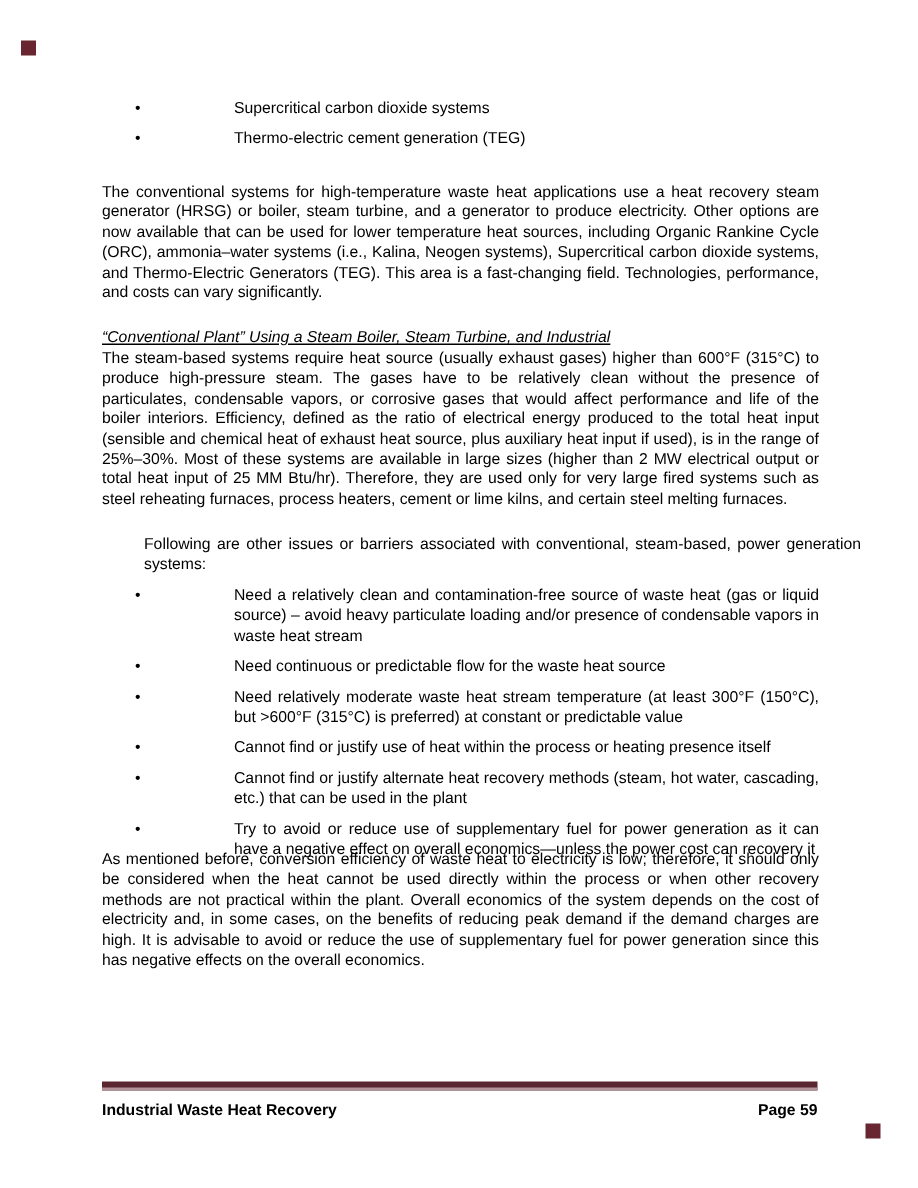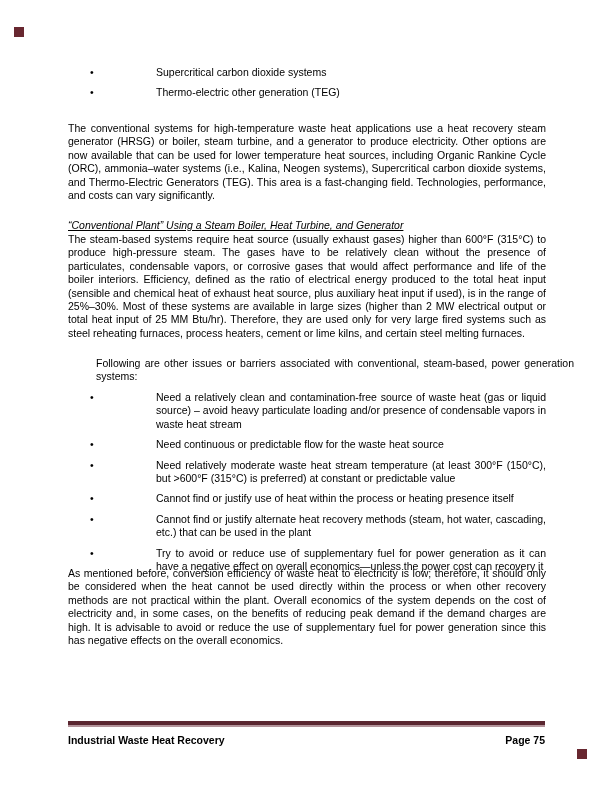--- a/index.html
+++ b/index.html
@@ -80,27 +80,27 @@
 
   <div class="corner-mark tl"></div>
 
   <ul class="doc-list block" style="top:66px;">
     <li>
       <span class="bullet-marker">•</span>
       <span class="bullet-text">Supercritical carbon dioxide systems</span>
     </li>
     <li>
       <span class="bullet-marker">•</span>
-      <span class="bullet-text">Thermo-electric other generation (TEG)</span>
+      <span class="bullet-text">Thermo-electric cement generation (TEG)</span>
     </li>
   </ul>
 
   <div class="block para" style="top:122px;">The conventional systems for high-temperature waste heat applications use a heat recovery steam generator (HRSG) or boiler, steam turbine, and a generator to produce electricity.  Other options are now available that can be used for lower temperature heat sources, including Organic Rankine Cycle (ORC), ammonia–water systems (i.e., Kalina, Neogen systems), Supercritical carbon dioxide systems, and Thermo-Electric Generators (TEG). This area is a fast-changing field. Technologies, performance, and costs can vary significantly.</div>
 
-  <div class="block doc-heading" style="top:219px;">“Conventional Plant” Using a Steam Boiler, Heat Turbine, and Generator</div>
+  <div class="block doc-heading" style="top:219px;">“Conventional Plant” Using a Steam Boiler, Steam Turbine, and Industrial</div>
 
   <div class="block para" style="top:233px;">The steam-based systems require heat source (usually exhaust gases) higher than 600°F (315°C) to produce high-pressure steam. The gases have to be relatively clean without the presence of particulates, condensable vapors, or corrosive gases that would affect performance and life of the boiler interiors. Efficiency, defined as the ratio of electrical energy produced to the total heat input (sensible and chemical heat of exhaust heat source, plus auxiliary heat input if used), is in the range of 25%–30%. Most of these systems are available in large sizes (higher than 2 MW electrical output or total heat input of 25 MM Btu/hr).  Therefore, they are used only for very large fired systems such as steel reheating furnaces, process heaters, cement or lime kilns, and certain steel melting furnaces.</div>
 
   <div class="block para" style="top:357px;margin-left:28px;">Following are other issues or barriers associated with conventional, steam-based, power generation systems:</div>
 
   <ul class="doc-list block" style="top:391px;">
     <li>
       <span class="bullet-marker">•</span>
       <span class="bullet-text">Need a relatively clean and contamination-free source of waste heat (gas or liquid source) – avoid heavy particulate loading and/or presence of condensable vapors in waste heat stream</span>
     </li>
@@ -125,18 +125,18 @@
       <span class="bullet-text">Try to avoid or reduce use of supplementary fuel for power generation as it can have a negative effect on overall economics—unless the power cost can recovery it</span>
     </li>
   </ul>
 
   <div class="block para" style="top:567px;">As mentioned before, conversion efficiency of waste heat to electricity is low; therefore, it should only be considered when the heat cannot be used directly within the process or when other recovery methods are not practical within the plant. Overall economics of the system depends on the cost of electricity and, in some cases, on the benefits of reducing peak demand if the demand charges are high.  It is advisable to avoid or reduce the use of supplementary fuel for power generation since this has negative effects on the overall economics.</div>
 
   <div class="footer-rule"></div>
 
   <div class="footer-row">
     <span>Industrial Waste Heat Recovery</span>
-    <span>Page 75</span>
+    <span>Page 59</span>
   </div>
 
   <div class="corner-mark br"></div>
 
 </div>
 
 </body></html>

